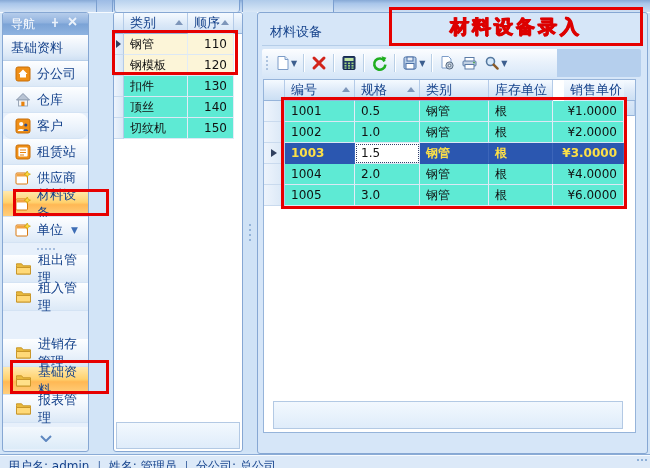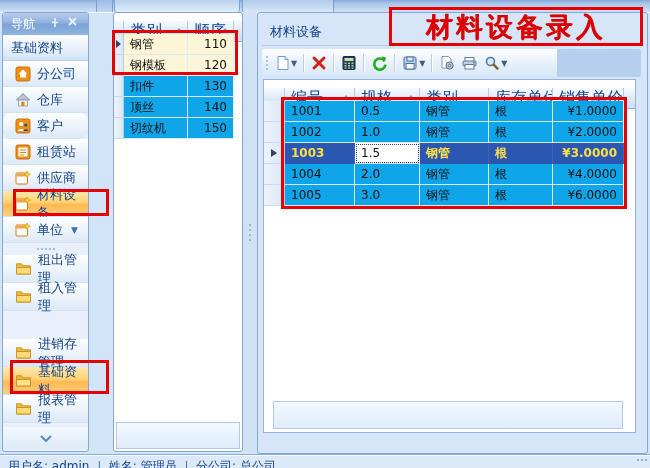--- a/index.html
+++ b/index.html
@@ -37,25 +37,25 @@
   .nav-item.orange{background:linear-gradient(180deg,#ffe9ae 0%,#ffd26e 45%,#ffb854 55%,#ffcf7d 100%);}
   .nav-item .lbl{flex:0 1 auto;}
   .nav-item .dd{margin-left:auto;margin-right:10px;font-size:9px;color:#3f6eb5;}
   .sb-splitter{position:absolute;left:0;width:100%;height:8px;display:flex;align-items:center;justify-content:center;gap:2px;}
   .sb-splitter i{width:2px;height:2px;background:#8facd4;border-radius:50%;}
   .sb-chevron{position:absolute;left:0;bottom:2px;width:100%;height:22px;display:flex;align-items:center;justify-content:center;
     background:linear-gradient(180deg,#f3f8fd,#dcebf8);cursor:pointer;}
   
   .gheader{position:absolute;background:linear-gradient(180deg,#f5faff,#dce9f8 55%,#cbdff4);
     border-bottom:1px solid #96b4da;border-right:1px solid #b4cbe8;box-sizing:border-box;
-    color:#15428b;font-size:16px;line-height:20px;padding-left:6px;overflow:hidden;white-space:nowrap;margin-top:8px;}
+    color:#15428b;font-size:13px;line-height:20px;padding-left:6px;overflow:hidden;white-space:nowrap;}
   .sortarrow{position:absolute;right:4px;top:7px;width:0;height:0;
     border-left:4px solid transparent;border-right:4px solid transparent;border-bottom:5px solid #7e96ba;}
   .cell{position:absolute;font-size:12px;line-height:20px;color:#111;padding-left:6px;box-sizing:border-box;
-    border-bottom:1px solid #dce8f5;border-right:1px solid #e2ecf7;overflow:hidden;white-space:nowrap;background:#0ea5e9;}
+    border-bottom:1px solid #dce8f5;border-right:1px solid #e2ecf7;overflow:hidden;white-space:nowrap;background:#5eead4;}
   .cell.num{text-align:right;padding-right:6px;padding-left:0;}
   .cell.cream{background:#fcf5d8;}
   .cell.sel{background:#2b57b0;color:#fde047;border-bottom-color:#2b57b0;border-right-color:#3d66ba;font-weight:bold;}
   .cell.focuscell{background:#ffffff;color:#111;outline:1px dotted #33406b;outline-offset:-2px;}
   .indic{position:absolute;background:linear-gradient(90deg,#eef4fc,#d9e7f6);border-right:1px solid #b4cbe8;
     border-bottom:1px solid #c9daee;box-sizing:border-box;display:flex;align-items:center;justify-content:center;}
   .indic .arr{width:0;height:0;border-top:4px solid transparent;border-bottom:4px solid transparent;border-left:6px solid #30405e;}
   .gfooter{position:absolute;background:linear-gradient(180deg,#f2f8fe,#dfecfa);border:1px solid #b3c9e4;box-sizing:border-box;}
   
   .caption{position:absolute;left:4px;top:10px;width:379px;height:23px;border-bottom:1px solid #b5cde8;
@@ -66,21 +66,21 @@
   .toolbar-rest{position:absolute;left:299px;top:36px;width:84px;height:28px;background:#b5cfed;border-radius:0 2px 2px 0;}
   .tbtn{height:22px;display:flex;align-items:center;justify-content:center;padding:0 2px;border-radius:2px;cursor:pointer;}
   .tsep{width:1px;height:18px;background:#b9cfe6;border-right:1px solid #ffffff;margin:0 2px;}
   .tgrip{display:flex;flex-direction:column;gap:2px;margin:0 3px 0 1px;}
   .tgrip i{width:2px;height:2px;background:#9ab4d6;border-radius:50%;}
   .caret{font-size:8px;color:#3c5e8e;margin-left:1px;}
   .grid{position:absolute;left:5px;top:66px;width:373px;height:354px;background:#ffffff;border:1px solid #96b4da;box-sizing:border-box;}
   
   .anno{position:absolute;border:3px solid #e60000;z-index:99;pointer-events:none;box-sizing:border-box;}
   .anno-title{display:flex;align-items:center;justify-content:center;
-    color:#dd0000;font-size:27px;font-weight:400;letter-spacing:3px;
+    color:#dd0000;font-size:19px;font-weight:700;letter-spacing:3px;
     text-shadow:0.7px 0 0 #dd0000,-0.7px 0 0 #dd0000,0 0.7px 0 #dd0000;}
   
   .vsplitter{left:243px;top:12px;width:14px;height:440px;background:#cfe2f6;display:flex;flex-direction:column;
     align-items:center;justify-content:center;gap:3px;cursor:col-resize;}
   .vsplitter i{width:2px;height:2px;background:#7fa3cf;border-radius:50%;}
   
   .status{left:0;top:454px;width:650px;height:14px;background:#dce9f8;border-top:1px solid #8aabd6;
     box-shadow:inset 0 1px 0 #f7fbff;overflow:hidden;}
   .status .txt{position:absolute;left:8px;top:3px;font-size:12px;color:#15428b;white-space:nowrap;}
   .status .grip{position:absolute;right:3px;top:4px;display:flex;gap:2px;}
@@ -396,21 +396,21 @@
     <div class="gheader" style="left:91px;top:0;width:65px;height:21px;">
       <span>规格</span>
       <span class="sortarrow"></span>
     </div>
     <div class="gheader" style="left:156px;top:0;width:69px;height:21px;">
       <span>类别</span>
     </div>
     <div class="gheader" style="left:225px;top:0;width:64px;height:21px;">
       <span>库存单位</span>
     </div>
-    <div class="gheader" style="left:289px;top:0;width:71px;height:36px;">
+    <div class="gheader" style="left:300px;top:0;width:71px;height:36px;">
       <span>销售单价</span>
     </div>
     <div class="gheader" style="left:360px;top:0;width:11px;height:21px;padding:0;border-right:none;"></div>
 
     <div class="indic" style="left:0;top:21px;width:21px;height:21px;"></div>
     <div class="cell" style="left:21px;top:21px;width:70px;height:21px;">1001</div>
     <div class="cell" style="left:91px;top:21px;width:65px;height:21px;">0.5</div>
     <div class="cell" style="left:156px;top:21px;width:69px;height:21px;">钢管</div>
     <div class="cell" style="left:225px;top:21px;width:64px;height:21px;">根</div>
     <div class="cell num" style="left:289px;top:21px;width:71px;height:21px;">¥1.0000</div>

